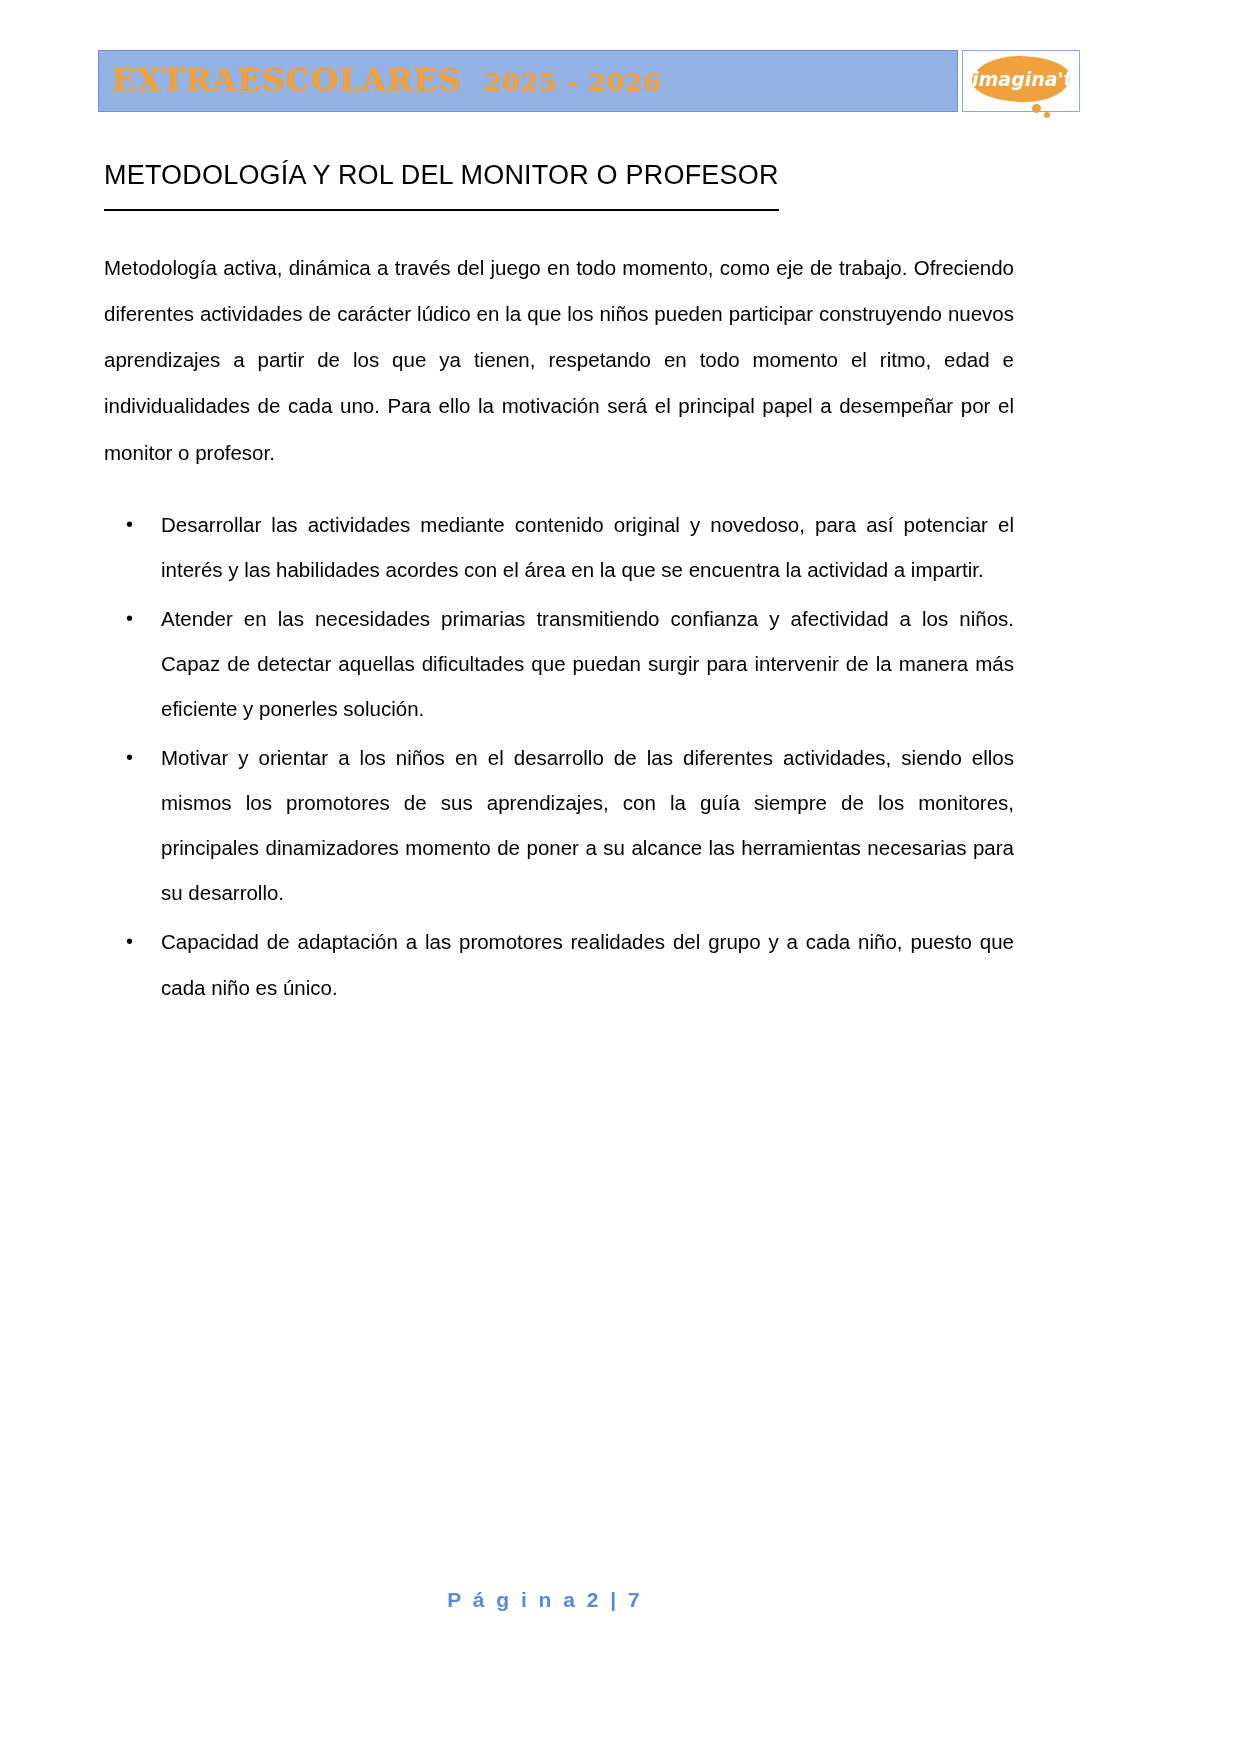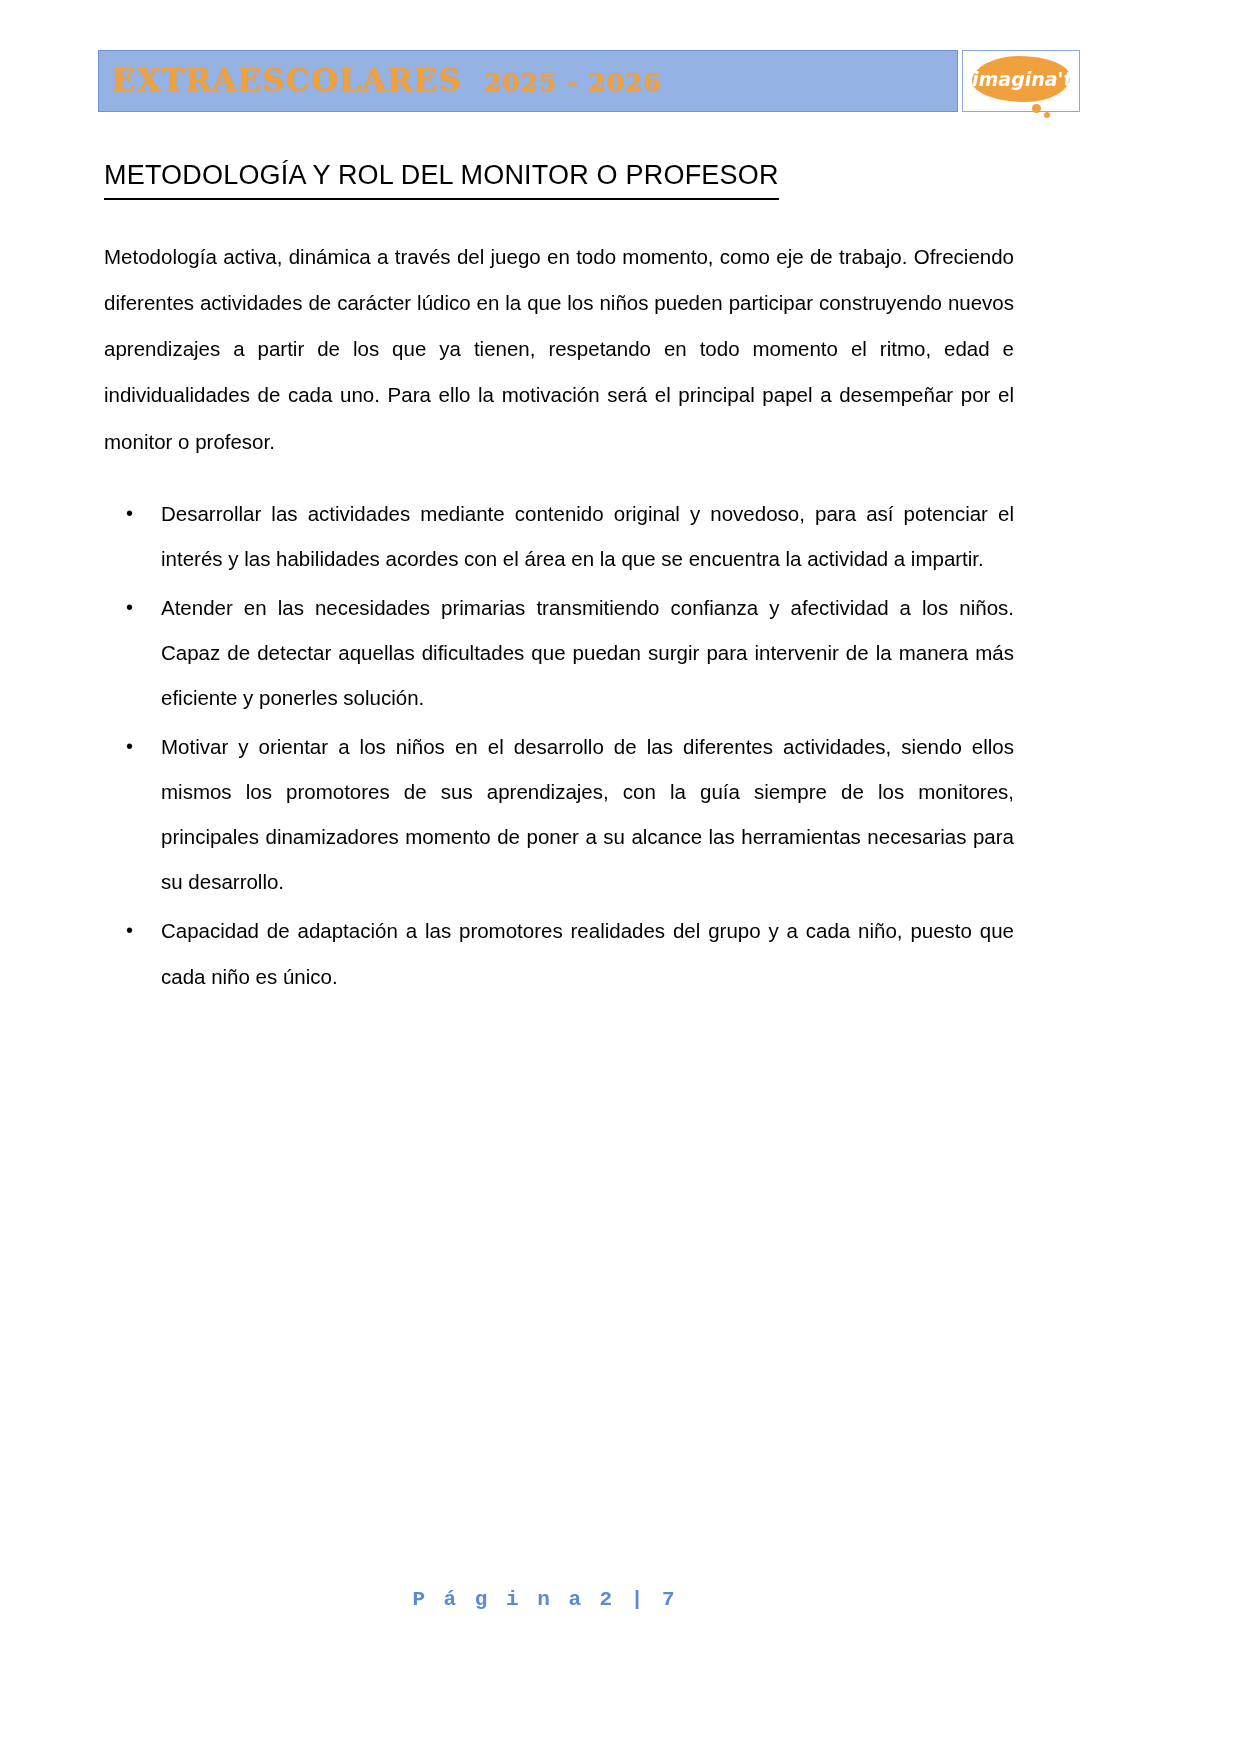--- a/index.html
+++ b/index.html
@@ -95,21 +95,21 @@
     position: absolute;
     left: 104px;
     top: 160px;
     width: 910px;
   }
   h1.doc-title {
     font-family: "Liberation Sans", sans-serif;
     font-weight: normal;
     font-size: 27px;
     margin: 0 0 34px 0;
-    padding: 0 0 7px 0;
+    padding: 0 0 18px 0;
     display: inline-block;
     border-bottom: 2px solid #000;
     letter-spacing: 0.2px;
   }
   p.para {
     font-size: 20.5px;
     line-height: 2.25;
     text-align: justify;
     margin: 0 0 26px 0;
   }
@@ -141,21 +141,21 @@
     line-height: 2.2;
   }
 
   
   .footer {
     position: absolute;
     left: 0;
     top: 1588px;
     width: 1090px;
     text-align: center;
-    font-family: Liberation Mono, monospace;
+    font-family: Liberation Sans, sans-serif;
     font-weight: bold;
     font-size: 21px;
     letter-spacing: 3px;
     color: #5b8ad4;
   }
 </style>
 </head>
 <body>
 
 <div class="header">

